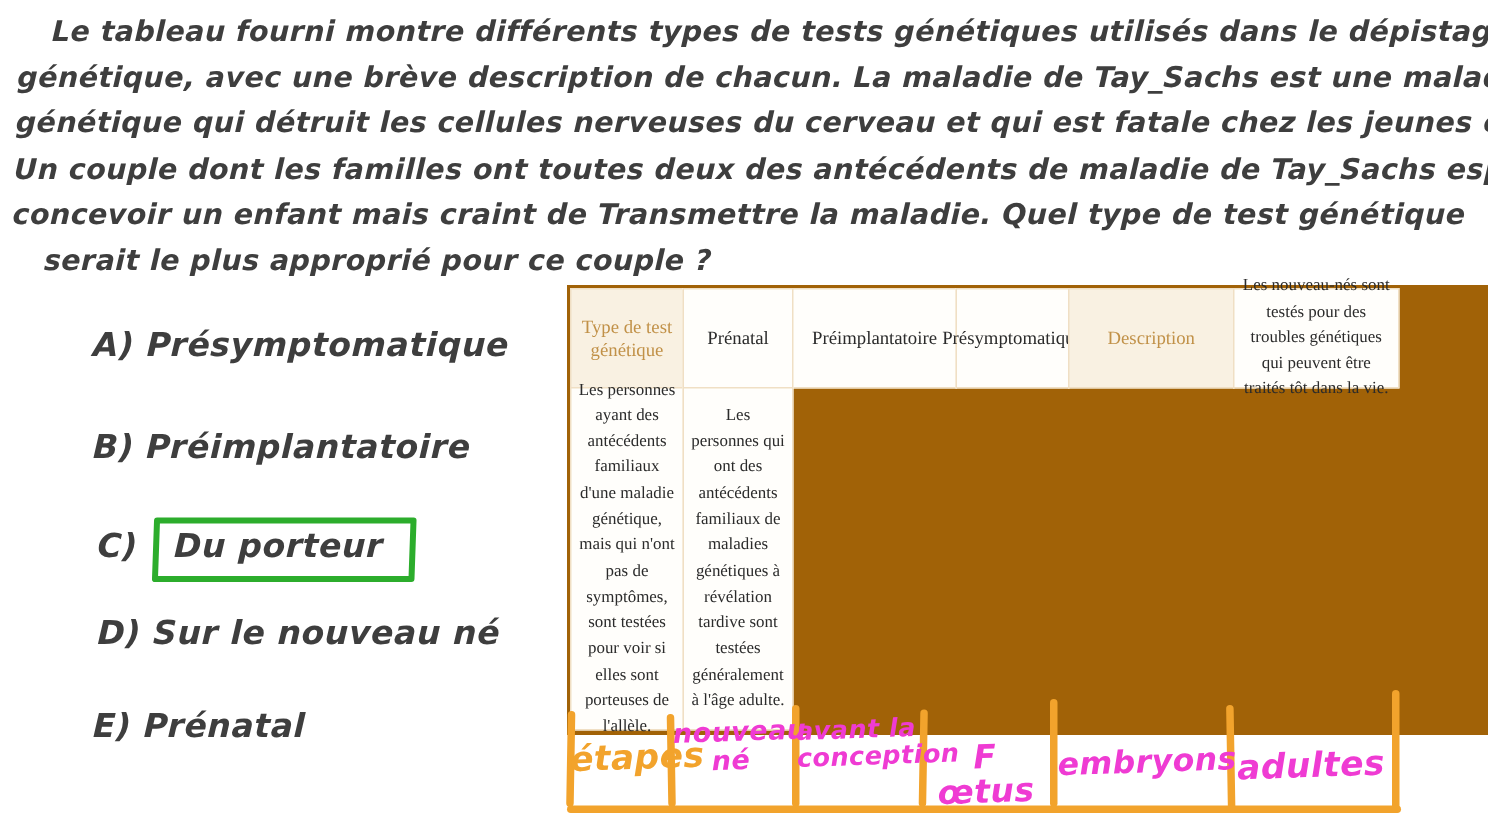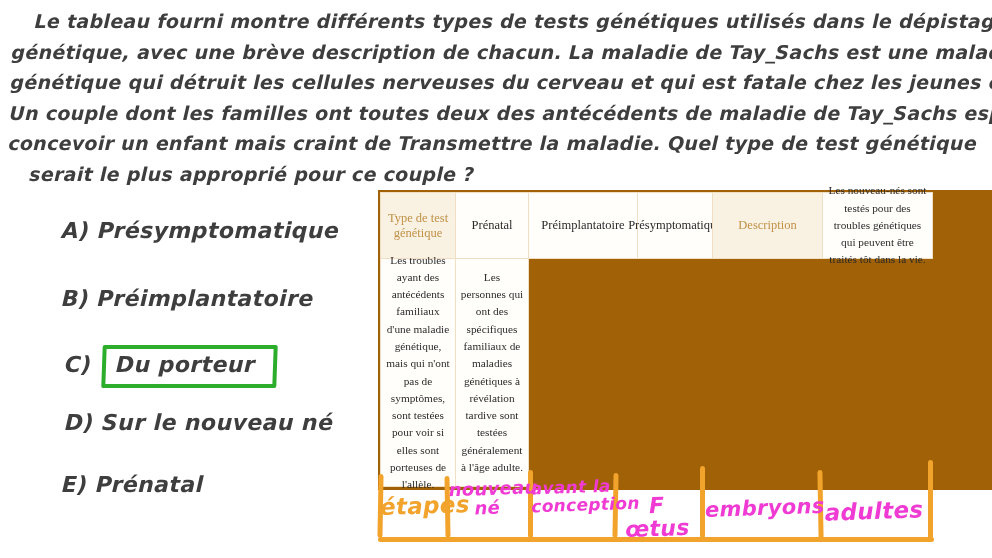--- a/index.html
+++ b/index.html
@@ -71,22 +71,22 @@
   </div>
 
   <div class="gtable">
     <div class="cell head label">Type de test génétique</div>
     <div class="cell head">Prénatal</div>
     <div class="cell head">Préimplantatoire</div>
     <div class="cell head">Présymptomatique</div>
 
     <div class="cell head label">Description</div>
     <div class="cell desc">Les nouveau-nés sont testés pour des troubles génétiques qui peuvent être traités tôt dans la vie.</div>
-    <div class="cell desc">Les troubles ayant des antécédents familiaux d'une maladie génétique, mais qui n'ont pas de symptômes, sont testées pour voir si elles sont porteuses de l'allèle.</div>
-    <div class="cell desc">Les personnes qui ont des spécifiques familiaux de maladies génétiques à révélation tardive sont testées généralement à l'âge adulte.</div>
+    <div class="cell desc">Les personnes ayant des antécédents familiaux d'une maladie génétique, mais qui n'ont pas de symptômes, sont testées pour voir si elles sont porteuses de l'allèle.</div>
+    <div class="cell desc">Les personnes qui ont des antécédents familiaux de maladies génétiques à révélation tardive sont testées généralement à l'âge adulte.</div>
   </div>
 
   <div class="vline" style="left:378px;top:474px;height:64px;transform:rotate(1deg);"></div>
   <div class="vline" style="left:445px;top:476px;height:62px;transform:rotate(-1deg);"></div>
   <div class="vline" style="left:528px;top:470px;height:68px;"></div>
   <div class="vline" style="left:613px;top:473px;height:65px;transform:rotate(1deg);"></div>
   <div class="vline" style="left:700px;top:466px;height:72px;"></div>
   <div class="vline" style="left:818px;top:470px;height:70px;transform:rotate(-1deg);"></div>
   <div class="vline" style="left:928px;top:460px;height:80px;"></div>
   <div class="hline" style="left:378px;top:537px;width:556px;"></div>

